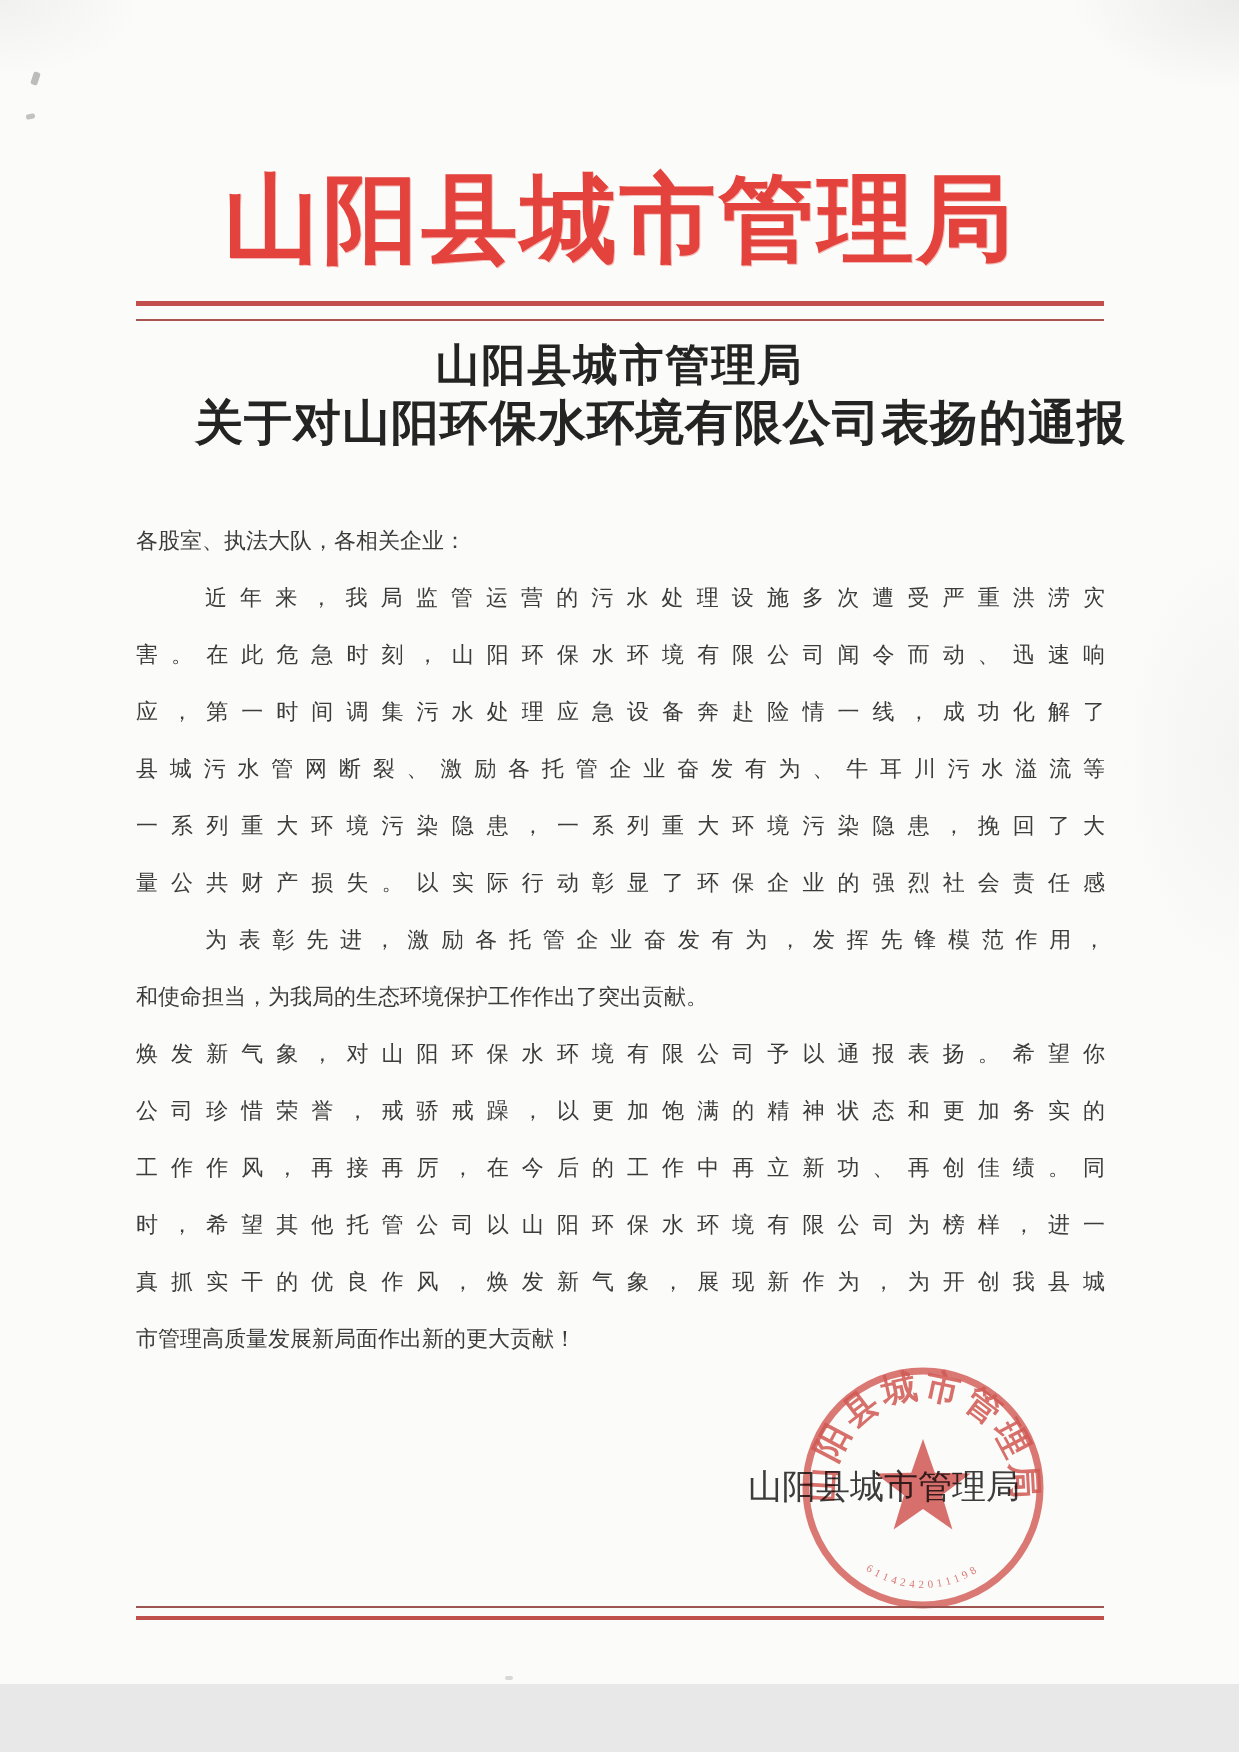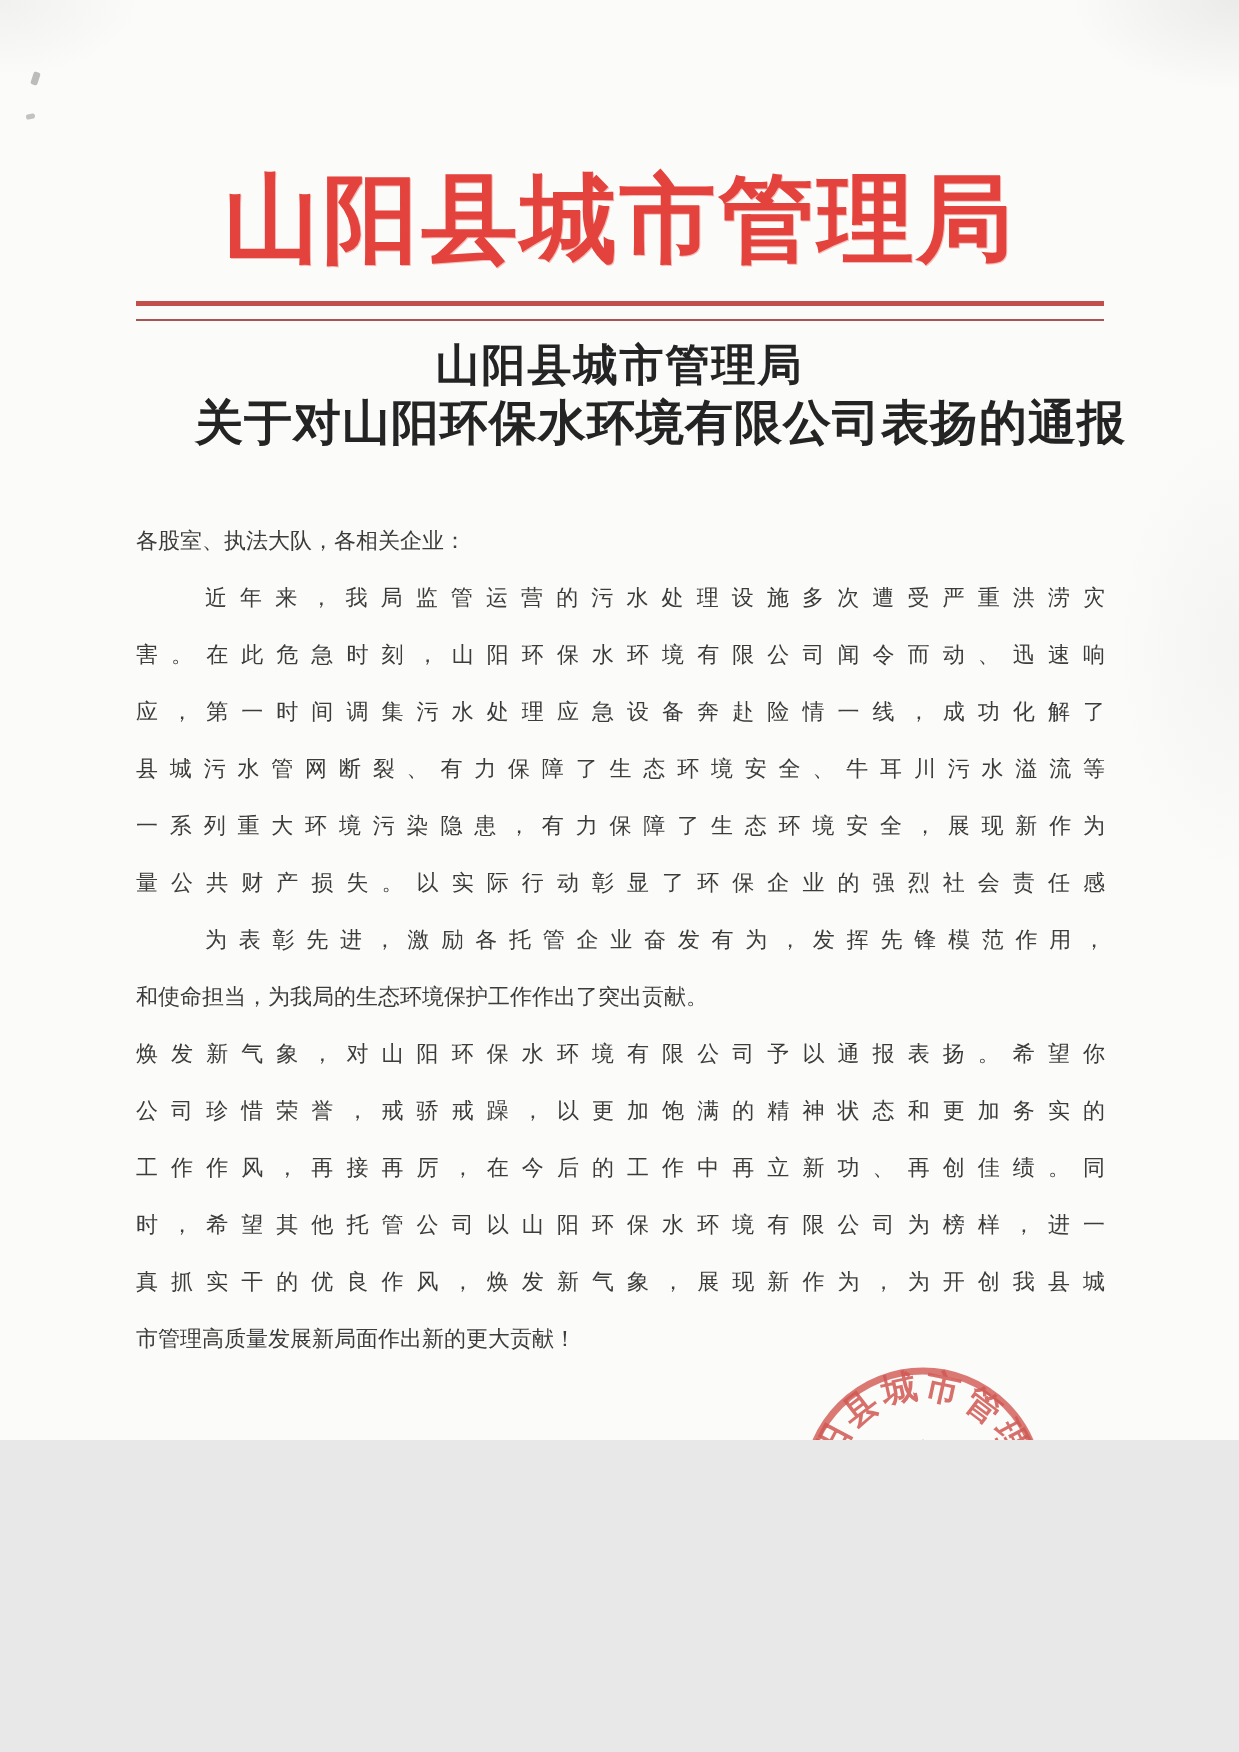--- a/index.html
+++ b/index.html
@@ -1,17 +1,17 @@
 <!DOCTYPE html>
 <html><head>
 <meta charset="utf-8">
 <style>
   html,body{margin:0;padding:0;background:#e8e8e8;}
   .page{
-    position:relative;width:1239px;height:1440px;margin:0 auto;overflow:hidden;
+    position:relative;width:1239px;height:1684px;margin:0 auto;overflow:hidden;
     background:
       radial-gradient(ellipse 240px 130px at 100% 0%, rgba(150,150,150,.16), transparent 70%),
       radial-gradient(ellipse 200px 110px at 0% 0%, rgba(150,150,150,.10), transparent 70%),
       radial-gradient(ellipse 160px 300px at 100% 45%, rgba(160,160,160,.08), transparent 75%),
       #fbfbf9;
     font-family:"Liberation Serif","DejaVu Serif",serif;
   }
   .agency-header{
     position:absolute;top:150px;left:0;width:100%;text-align:center;
     font-size:96px;line-height:140px;font-weight:bold;color:#e4423c;
@@ -71,22 +71,22 @@
   <div class="rule rule-t-thin"></div>
 
   <div class="doc-title-1">山阳县城市管理局</div>
   <div class="doc-title-2">关于对山阳环保水环境有限公司表扬的通报</div>
 
   <div class="body-block">
       <div class="body-line">各股室、执法大队，各相关企业：</div>
       <div class="body-line j ind">近年来，我局监管运营的污水处理设施多次遭受严重洪涝灾</div>
       <div class="body-line j">害。在此危急时刻，山阳环保水环境有限公司闻令而动、迅速响</div>
       <div class="body-line j">应，第一时间调集污水处理应急设备奔赴险情一线，成功化解了</div>
-      <div class="body-line j">县城污水管网断裂、有力保障了生态环境安全、牛耳川污水溢流等</div>
-      <div class="body-line j">一系列重大环境污染隐患，有力保障了生态环境安全，展现新作为</div>
+      <div class="body-line j">县城污水管网断裂、激励各托管企业奋发有为、牛耳川污水溢流等</div>
+      <div class="body-line j">一系列重大环境污染隐患，一系列重大环境污染隐患，挽回了大</div>
       <div class="body-line j">量公共财产损失。以实际行动彰显了环保企业的强烈社会责任感</div>
       <div class="body-line j ind">为表彰先进，激励各托管企业奋发有为，发挥先锋模范作用，</div>
       <div class="body-line">和使命担当，为我局的生态环境保护工作作出了突出贡献。</div>
       <div class="body-line j">焕发新气象，对山阳环保水环境有限公司予以通报表扬。希望你</div>
       <div class="body-line j">公司珍惜荣誉，戒骄戒躁，以更加饱满的精神状态和更加务实的</div>
       <div class="body-line j">工作作风，再接再厉，在今后的工作中再立新功、再创佳绩。同</div>
       <div class="body-line j">时，希望其他托管公司以山阳环保水环境有限公司为榜样，进一</div>
       <div class="body-line j">真抓实干的优良作风，焕发新气象，展现新作为，为开创我县城</div>
       <div class="body-line">市管理高质量发展新局面作出新的更大贡献！</div>
     </div>

